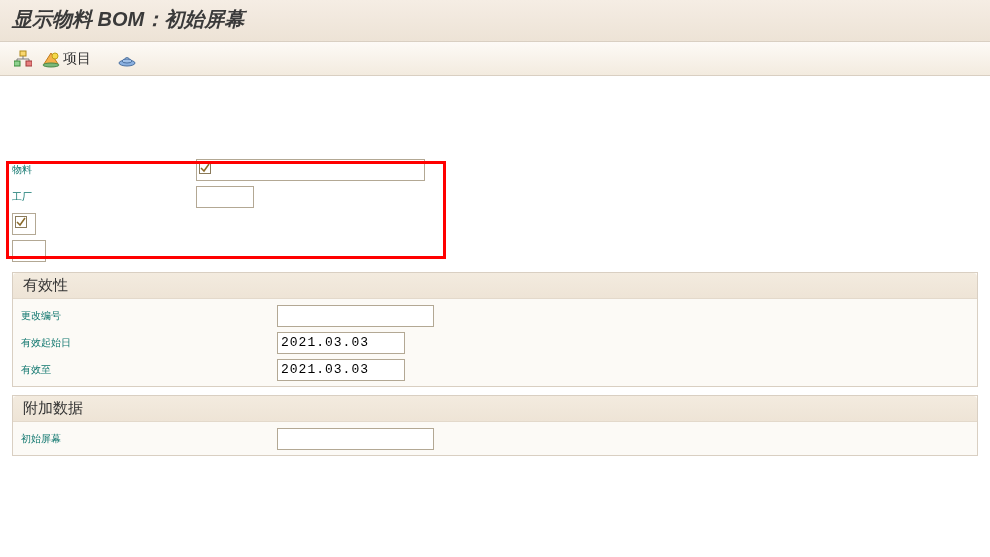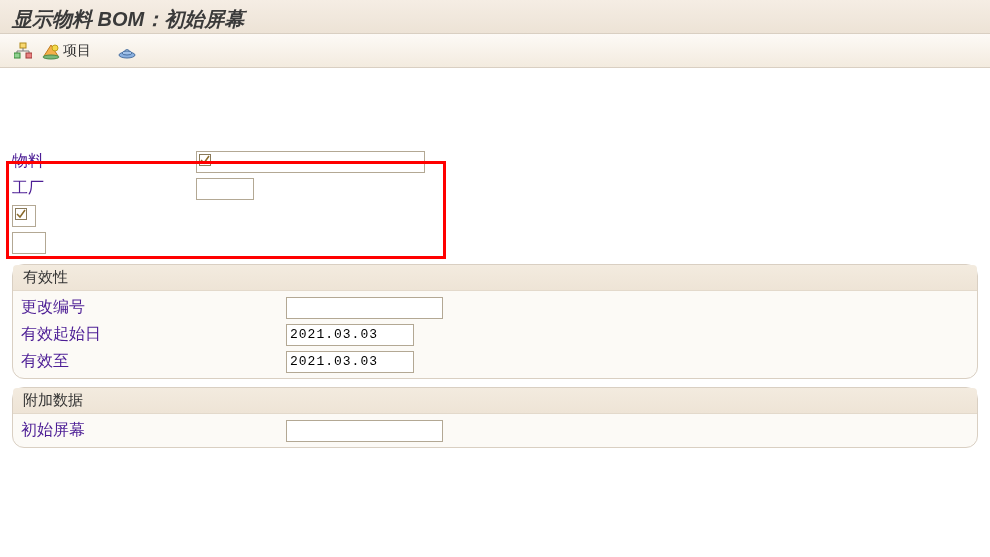--- a/index.html
+++ b/index.html
@@ -8,21 +8,21 @@
       font-size: 14px;
       background: #fff;
       color: #000;
       width: 990px;
       height: 557px;
       overflow: hidden;
     }
     .title-bar {
       background: linear-gradient(to bottom, #f5ede4, #ede3d6);
       border-bottom: 1px solid #d9cfc2;
-      padding: 6px 10px 0 12px;
+      padding: 6px 10px 8px 12px;
       font-size: 20px;
       font-style: italic;
       font-weight: bold;
       color: #3a3a3a;
     }
     .toolbar {
       background: linear-gradient(to bottom, #fdfaf6, #f3ebdf);
       border-bottom: 1px solid #d9cfc2;
       padding: 4px 12px;
       display: flex;
@@ -59,22 +59,22 @@
       padding: 0;
     }
     .form-row {
       display: flex;
       align-items: center;
       height: 27px;
       padding-left: 12px;
     }
     .form-label {
       width: 184px;
-      font-size: 16px;
-      color: #4c1d95;
+      font-size: 10px;
+      color: #0f766e;
       font-family: Liberation Serif, serif;
     }
     .form-input {
       border: 1px solid #b3a894;
       background: #fff;
       height: 22px;
       padding: 0 3px;
       font-size: 13px;
       font-family: inherit;
     }
@@ -92,37 +92,36 @@
     }
     .req-marker {
       position: absolute;
       left: 3px;
       top: 3px;
       pointer-events: none;
     }
     .group-box {
       margin: 8px 12px 8px 12px;
       border: 1px solid #d9cfc2;
-      border-radius: 12px;
+      border-radius: 0;
       background: #fcfaf6;
     }
     .group-title {
       background: linear-gradient(to bottom, #f3ebdf, #eee4d6);
       border-bottom: 1px solid #e3d9cb;
       border-radius: 4px 4px 0 0;
       padding: 3px 10px;
       font-size: 15px;
       color: #333;
     }
     .group-body {
       padding: 3px 0;
     }
     .group-body .form-row {
       padding-left: 8px;
-      gap: 9px;
     }
     .group-body .form-label {
       width: 256px;
     }
     .top-form {
       margin-top: 80px;
       margin-bottom: 6px;
     }
     svg { display: block; }
   </style>

